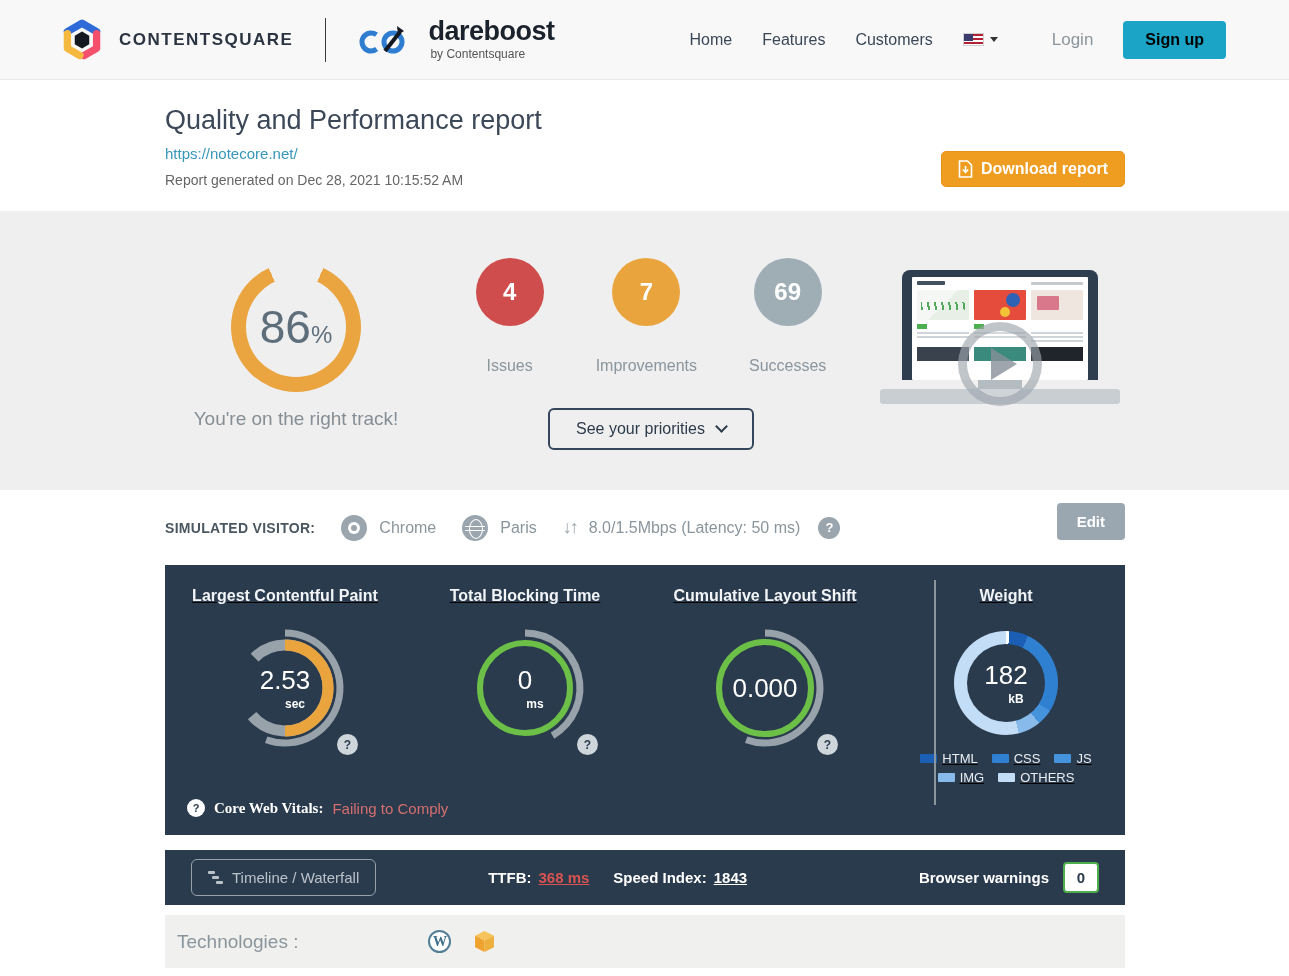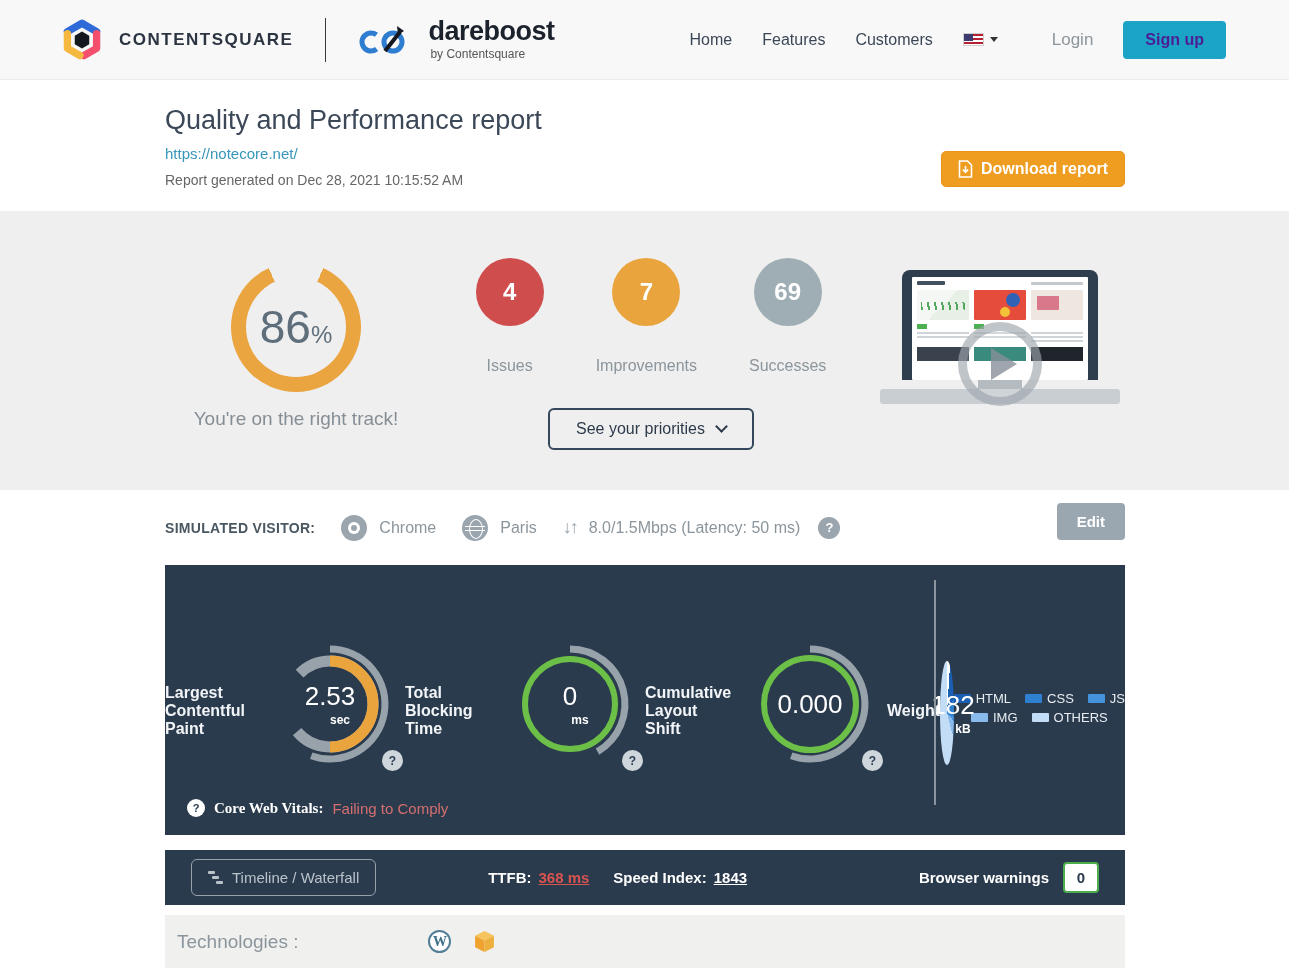--- a/index.html
+++ b/index.html
@@ -13,21 +13,21 @@
   .db-text-wrap { display:flex; flex-direction:column; }
   .db-word { font-weight:bold; font-size:27px; color:#1b222c; letter-spacing:-0.5px; line-height:1; }
   .db-sub { font-size:12px; color:#555; margin-top:2px; padding-left:2px; }
   .header-right { margin-left:auto; display:flex; align-items:center; gap:30px; }
   .nav-link { font-size:16px; color:#3b4757; cursor:pointer; }
   .lang { display:flex; align-items:center; gap:6px; cursor:pointer; }
   .flag { width:21px; height:13px; background:repeating-linear-gradient(#b22234 0 2px, #ffffff 2px 4px); border:1px solid #d0d0d0; position:relative; }
   .flag::after { content:""; position:absolute; left:0; top:0; width:9px; height:7px; background:#3c3b6e; }
   .caret-down { width:0; height:0; border-left:4px solid transparent; border-right:4px solid transparent; border-top:5px solid #333; }
   .login { font-size:17px; color:#8c959c; margin-left:24px; cursor:pointer; }
-  .signup-btn { background:#1ca4c7; color:#4c1d95; font-weight:bold; font-size:16px; border:none; border-radius:4px; padding:10px 22px; cursor:pointer; }
+  .signup-btn { background:#1ca4c7; color:#000000; font-weight:bold; font-size:16px; border:none; border-radius:4px; padding:10px 22px; cursor:pointer; }
 
   
   .title-section { height:131px; background:#fff; position:relative; }
   .content-col { width:960px; margin:0 auto 0 165px; }
   .page-title { font-size:27px; color:#3c4858; padding-top:25px; font-weight:400; }
   .report-url { font-size:15px; color:#3796b9; margin-top:9px; display:inline-block; text-decoration:none; }
   .report-date { font-size:14px; color:#666; margin-top:9px; }
   .download-btn { position:absolute; right:164px; top:71px; background:#ef9d20; border:1px solid #e8931a; color:#fff; font-weight:bold; font-size:16px; border-radius:5px; padding:8px 16px; display:flex; align-items:center; gap:8px; cursor:pointer; }
 
   
@@ -90,21 +90,21 @@
   .chrome-glyph::before { content:""; position:absolute; left:7px; top:7px; width:12px; height:12px; border-radius:50%; background:#fff; }
   .chrome-glyph::after { content:""; position:absolute; left:10px; top:10px; width:6px; height:6px; border-radius:50%; background:#9aa5ae; }
   .globe-glyph::before { content:""; position:absolute; left:7px; top:4px; width:12px; height:18px; border-radius:50%; border:1.5px solid #fff; }
   .globe-glyph::after { content:""; position:absolute; left:3px; top:11px; width:20px; height:3px; border-top:1.5px solid #fff; border-bottom:1.5px solid #fff; }
   .updown { color:#9aa5ae; font-weight:bold; font-size:18px; letter-spacing:-2px; }
   .help-circle { width:22px; height:22px; border-radius:50%; background:#9aa5ae; color:#fff; font-weight:bold; font-size:13px; display:flex; align-items:center; justify-content:center; margin-left:18px; cursor:pointer; }
   .edit-btn { position:absolute; right:0; top:-12px; background:#9aa7b1; border:none; border-radius:4px; color:#fff; font-weight:bold; font-size:15px; padding:10px 20px; cursor:pointer; }
 
   
   .metrics-panel { width:960px; margin-left:165px; height:270px; background:#2b3b4e; position:relative; display:flex; }
-  .metric-col { width:240px; display:flex; flex-direction:row; align-items:center; position:relative; }
+  .metric-col { width:240px; display:flex; flex-direction:column; align-items:center; position:relative;text-decoration:underline; }
   .metric-title { margin-top:22px; font-weight:bold; font-size:16px; color:#f2f5f7; }
   .gauge-wrap { position:relative; width:150px; height:150px; margin-top:8px; }
   .gauge-center { position:absolute; inset:0; display:flex; flex-direction:column; align-items:center; justify-content:center; color:#fff; }
   .gauge-value { font-size:26px; }
   .gauge-unit { font-weight:bold; font-size:12px; margin-top:1px;margin-left:20px; }
   .q-badge { position:absolute; width:21px; height:21px; border-radius:50%; background:#cfd6db; color:#2b3b4e; font-weight:bold; font-size:12px; display:flex; align-items:center; justify-content:center; right:2px; bottom:8px; cursor:pointer; }
   .panel-divider { position:absolute; left:769px; top:15px; height:225px; width:2px; background:#8b95a0; }
   .weight-donut { position:relative; width:104px; height:104px; margin-top:26px; border-radius:50%;
     background:conic-gradient(#ffffff 0 1%, #1a5fb4 1% 7%, #2f80d0 7% 34%, #4593dc 34% 39%, #88bbeb 39% 46%, #c3ddf6 46% 100%); }
   .weight-hole { position:absolute; inset:13px; border-radius:50%; background:#2b3b4e; display:flex; flex-direction:column; align-items:center; justify-content:center; color:#fff; }

